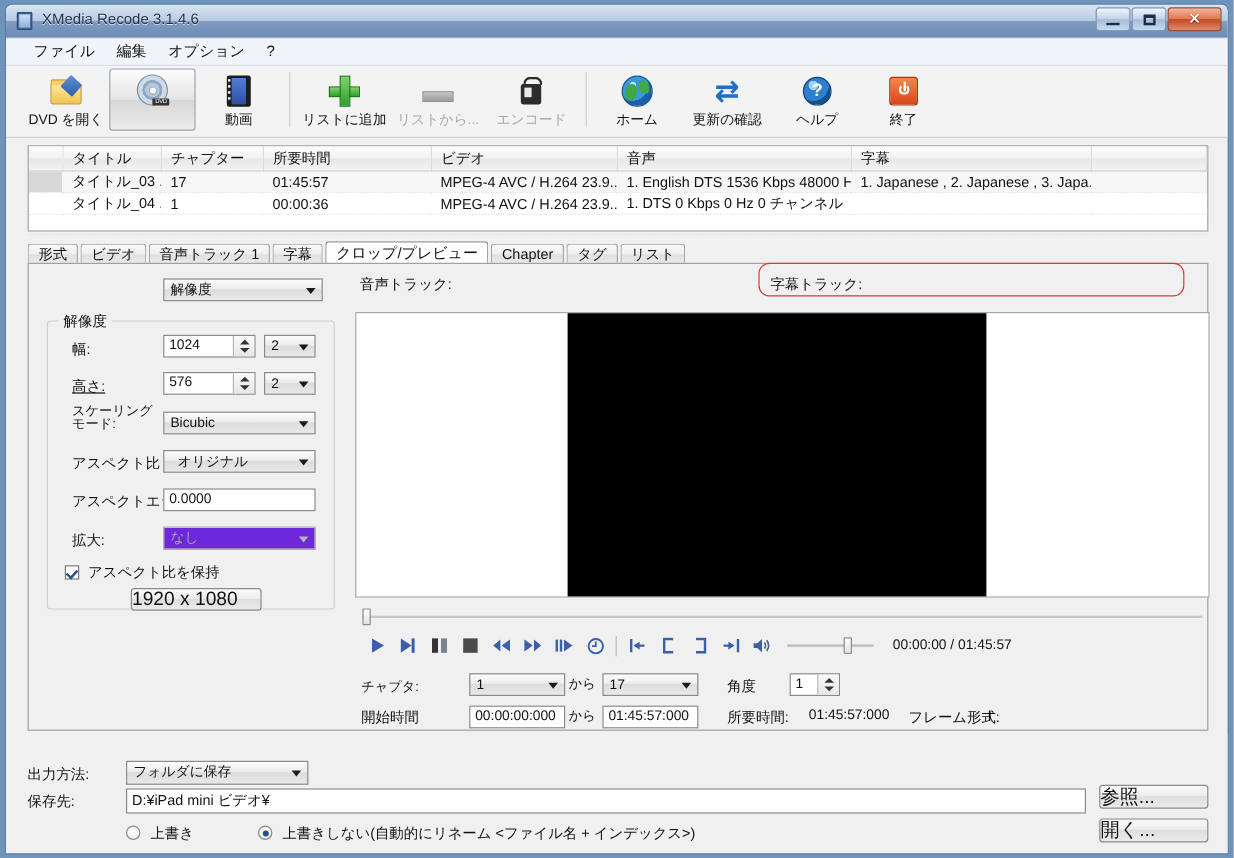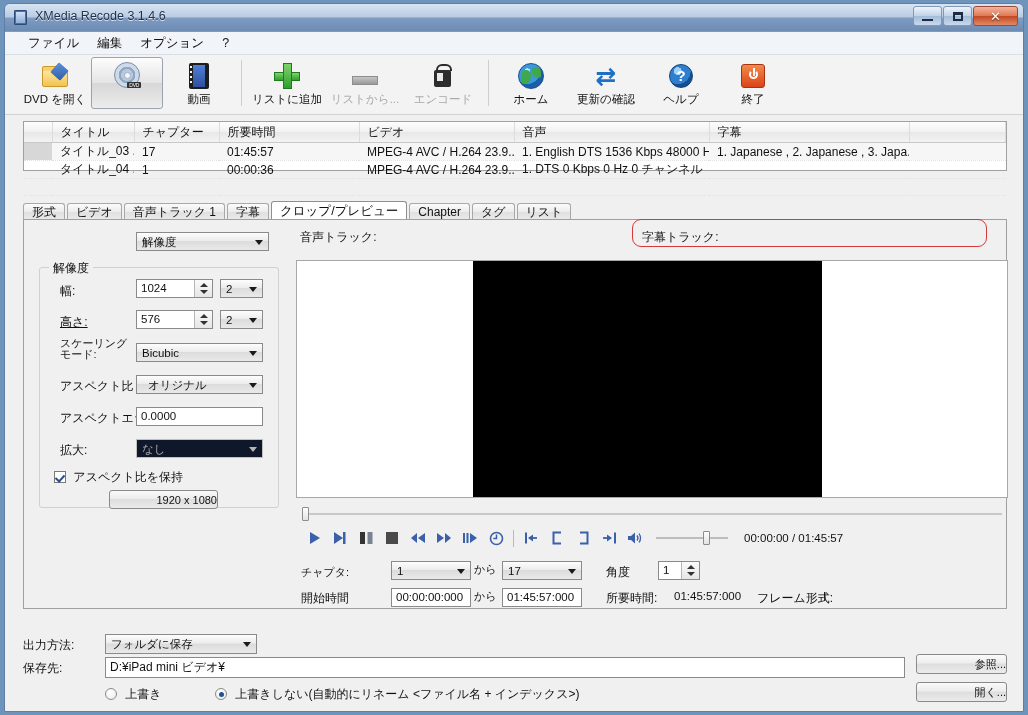--- a/index.html
+++ b/index.html
@@ -115,21 +115,21 @@
   .ic-globe{width:26px;height:26px;border-radius:50%;background:radial-gradient(circle at 35% 30%,#bfe4ff 0 12%,#3a9ad9 13% 55%,#1c5fa8 56% 100%);border:1px solid #14508f;box-sizing:border-box;position:relative;overflow:hidden;}
   .ic-globe:after{content:"";position:absolute;left:2px;top:6px;width:10px;height:14px;background:#3fa84a;border-radius:50% 40% 60% 30%;}
   .ic-globe:before{content:"";position:absolute;left:13px;top:3px;width:9px;height:11px;background:#3fa84a;border-radius:40% 50% 30% 60%;}
   .ic-refresh{width:26px;height:24px;position:relative;color:#1f6fc4;font-size:25px;line-height:24px;text-align:center;font-weight:bold;}
   .ic-help{width:24px;height:24px;border-radius:50%;background:radial-gradient(circle at 35% 28%,#9fd0f5 0 18%,#2f7fd0 19% 60%,#14508f 61% 100%);border:1px solid #0f4378;box-sizing:border-box;color:#fff;font-size:15px;font-weight:bold;text-align:center;line-height:22px;}
   .ic-exit{width:24px;height:24px;border-radius:3px;background:linear-gradient(to bottom,#f28a4a,#d9441a);border:1px solid #a83311;box-sizing:border-box;position:relative;}
   .ic-exit:after{content:"";position:absolute;left:7px;top:5px;width:9px;height:9px;border:2px solid #fff;border-radius:50%;border-top-color:transparent;box-sizing:border-box;}
   .ic-exit:before{content:"";position:absolute;left:11px;top:3px;width:2px;height:8px;background:#fff;z-index:2;}
   
   .listwrap{
-    position:absolute;left:18px;top:117px;width:984px;height:50px;
+    position:absolute;left:18px;top:117px;width:984px;height:72px;
     border:1px solid #a0a0a0;background:#fff;box-sizing:border-box;
   }
   table.lst{width:100%;border-collapse:collapse;table-layout:fixed;font-size:12px;}
   table.lst th{
     height:20px;font-weight:normal;text-align:left;padding:0 0 0 8px;
     background:linear-gradient(to bottom,#fdfdfd,#f1f1f1 50%,#e7e7e7 51%,#f3f3f3);
     border-right:1px solid #dcdcdc;border-bottom:1px solid #c8c8c8;
     color:#111;overflow:hidden;white-space:nowrap;
   }
   table.lst td{
@@ -166,21 +166,21 @@
     position:relative;font-size:11.5px;color:#111;
     padding-left:5px;line-height:18px;white-space:nowrap;overflow:hidden;
   }
   .combo .arrow{
     position:absolute;right:2px;top:3px;width:14px;height:13px;
     display:flex;align-items:center;justify-content:center;
   }
   .combo .arrow:after{
     content:"";width:0;height:0;border-left:4px solid transparent;border-right:4px solid transparent;border-top:5px solid #1a1a1a;
   }
-  .combo.disabled{color:#a9a9a9;background:#0f172a;border-color:#c0c0c0;}
+  .combo.disabled{color:#a9a9a9;background:#6d28d9;border-color:#c0c0c0;}
   .combo.disabled .arrow:after{border-top-color:#b5b5b5;}
   .txt{
     border:1px solid #8a8a8a;background:#fff;box-sizing:border-box;height:19px;
     font-size:11.5px;color:#111;padding-left:4px;line-height:17px;white-space:nowrap;overflow:hidden;
   }
   .spin{
     position:absolute;right:0;top:0;width:17px;height:17px;
     border-left:1px solid #b6b6b6;
     background:linear-gradient(to bottom,#fafafa,#e6e6e6);
   }
@@ -194,21 +194,21 @@
     position:absolute;left:9px;top:-8px;background:#f0f0f0;padding:0 4px;font-size:12px;color:#111;
   }
   .chk{width:12px;height:12px;border:1px solid #7a7a7a;background:#fff;box-sizing:border-box;position:relative;display:inline-block;vertical-align:-2px;}
   .chk.on:after{
     content:"";position:absolute;left:2px;top:1px;width:4px;height:7px;
     border:solid #2b4d8a;border-width:0 2px 2px 0;transform:rotate(42deg);
   }
   .btn{
     border:1px solid #8a8a8a;border-radius:3px;box-sizing:border-box;
     background:linear-gradient(to bottom,#fafafa,#ededed 45%,#dedede 50%,#ebebeb);
-    font-size:11px;color:#111;text-align:right;cursor:default;
+    font-size:16px;color:#111;text-align:left;cursor:default;
   }
   
   .previewbox{
     position:absolute;left:291px;top:256px;width:712px;height:238px;
     border:1px solid #a8a8a8;background:#fff;box-sizing:border-box;
   }
   .previewbox .vid{position:absolute;left:176px;top:0;width:349px;height:236px;background:#000;}
   .seek{
     position:absolute;left:297px;top:503px;width:700px;height:14px;
   }

